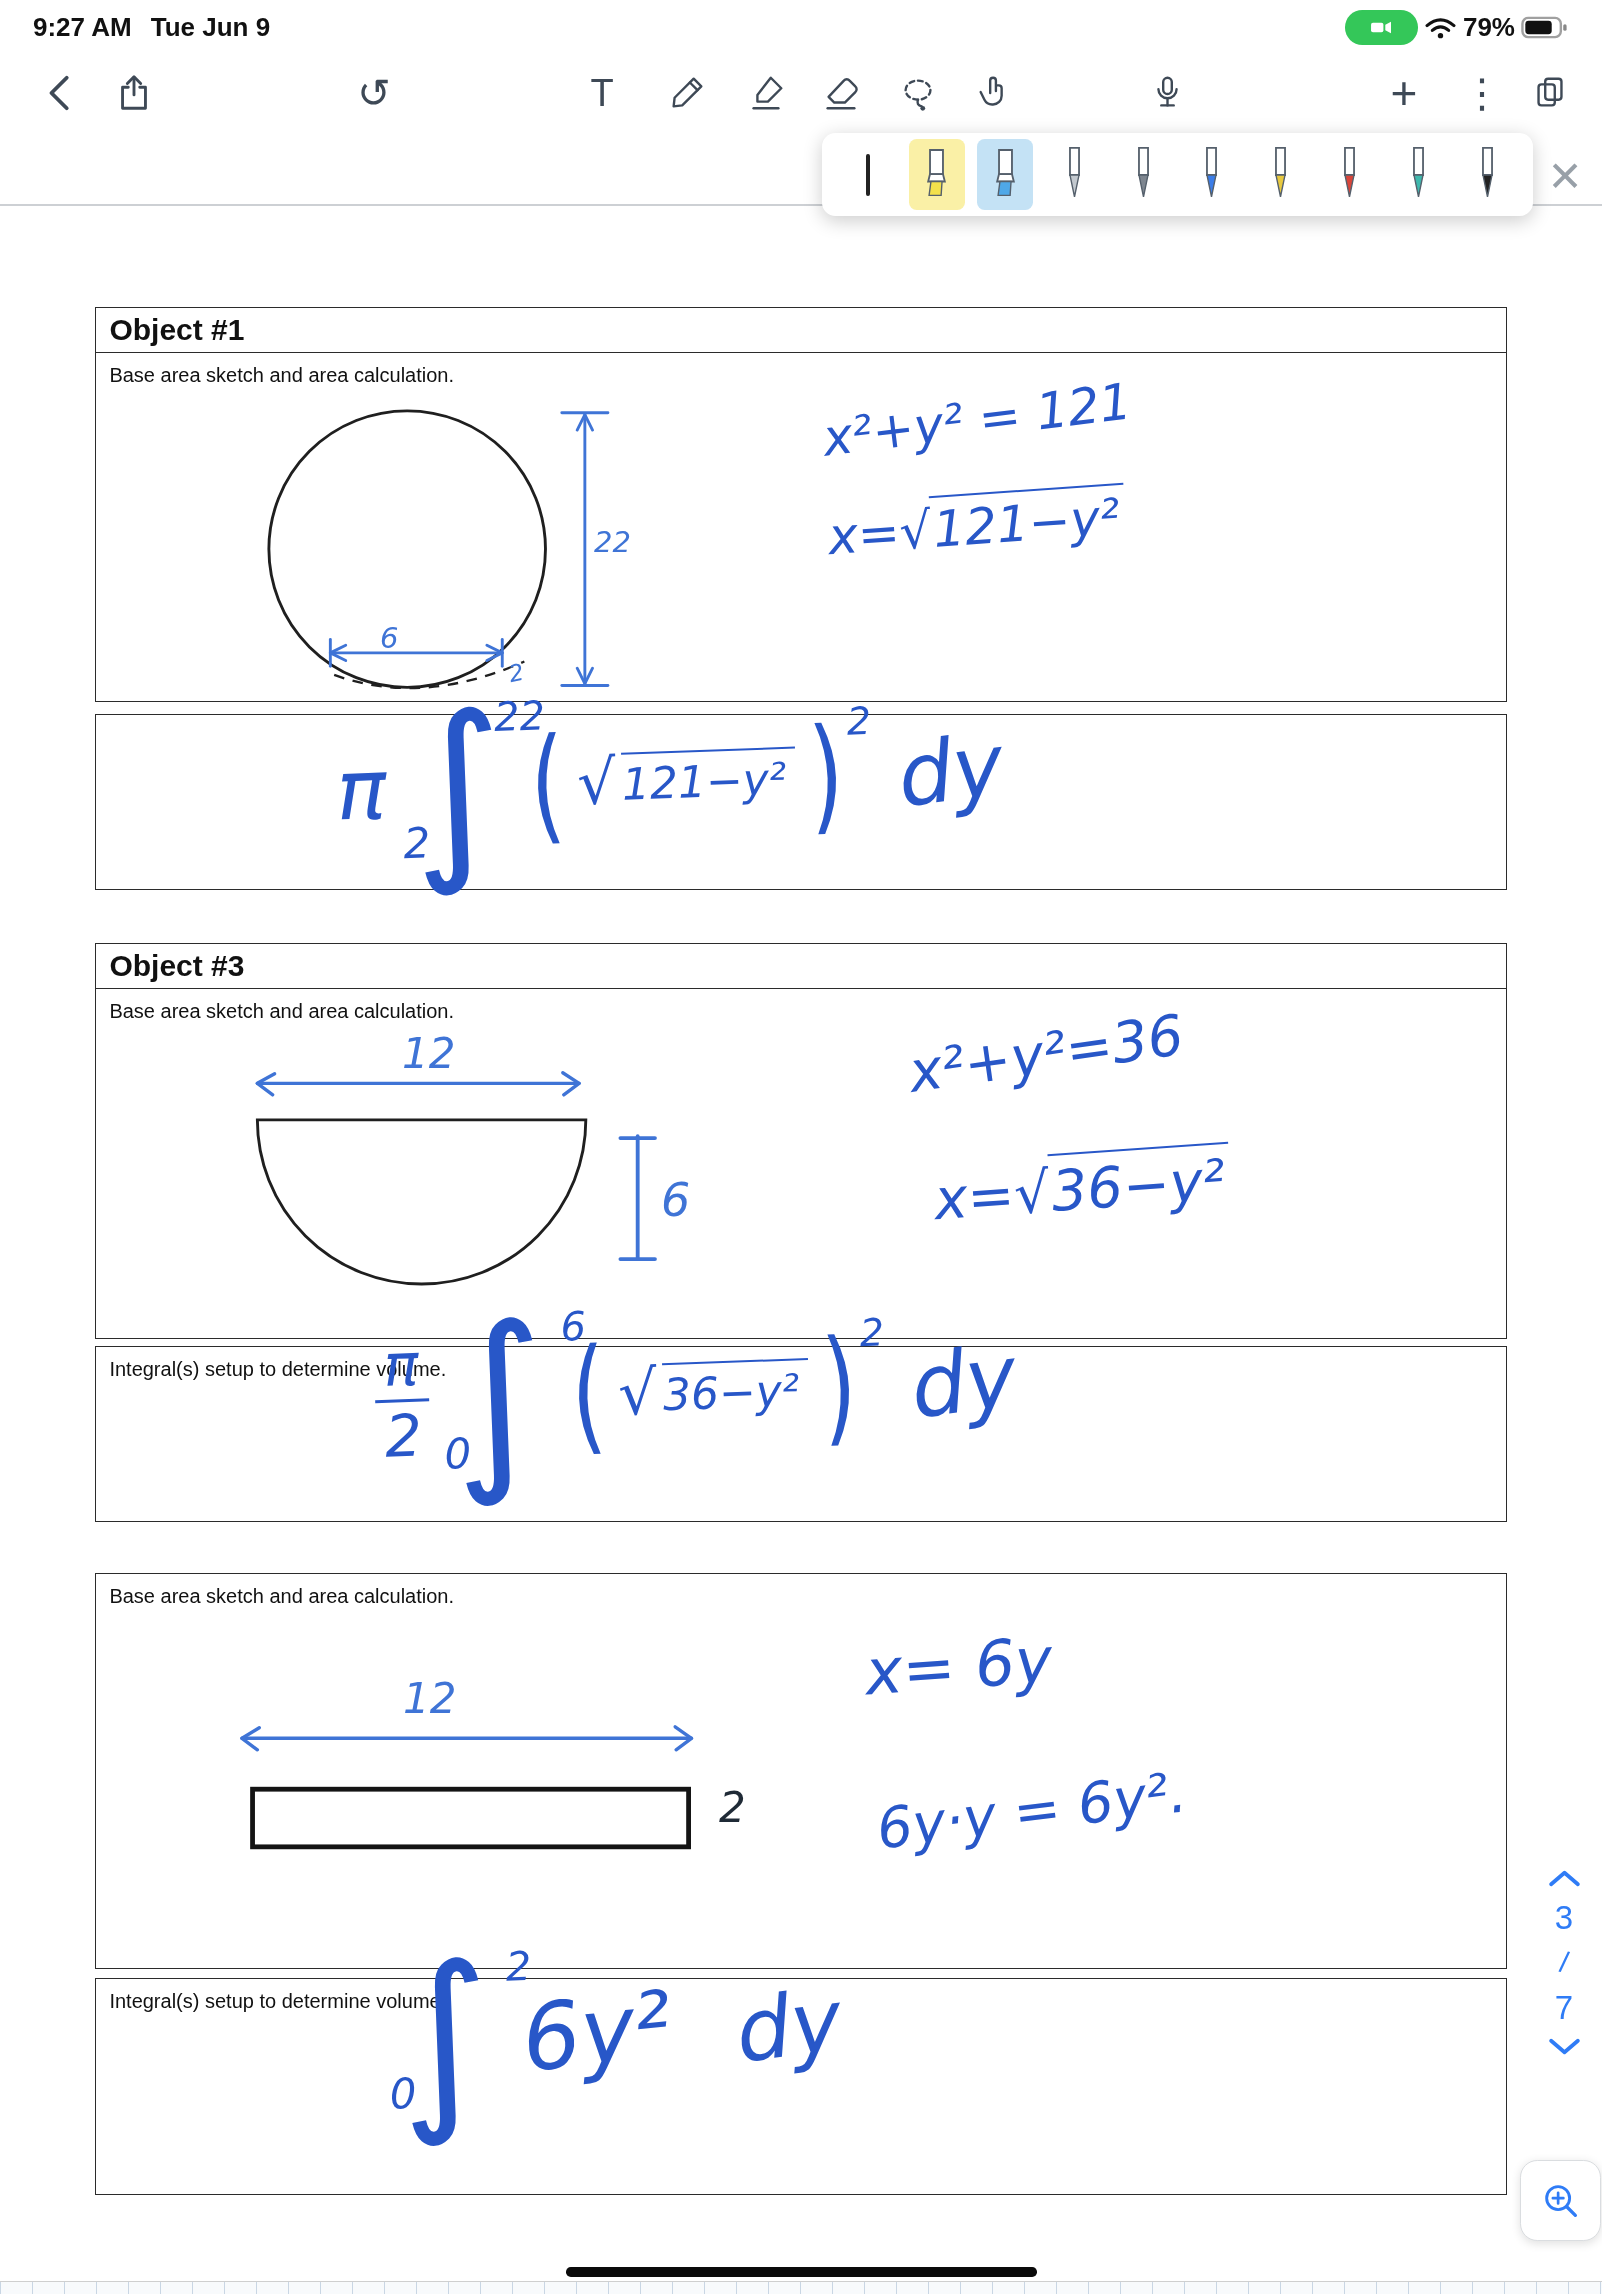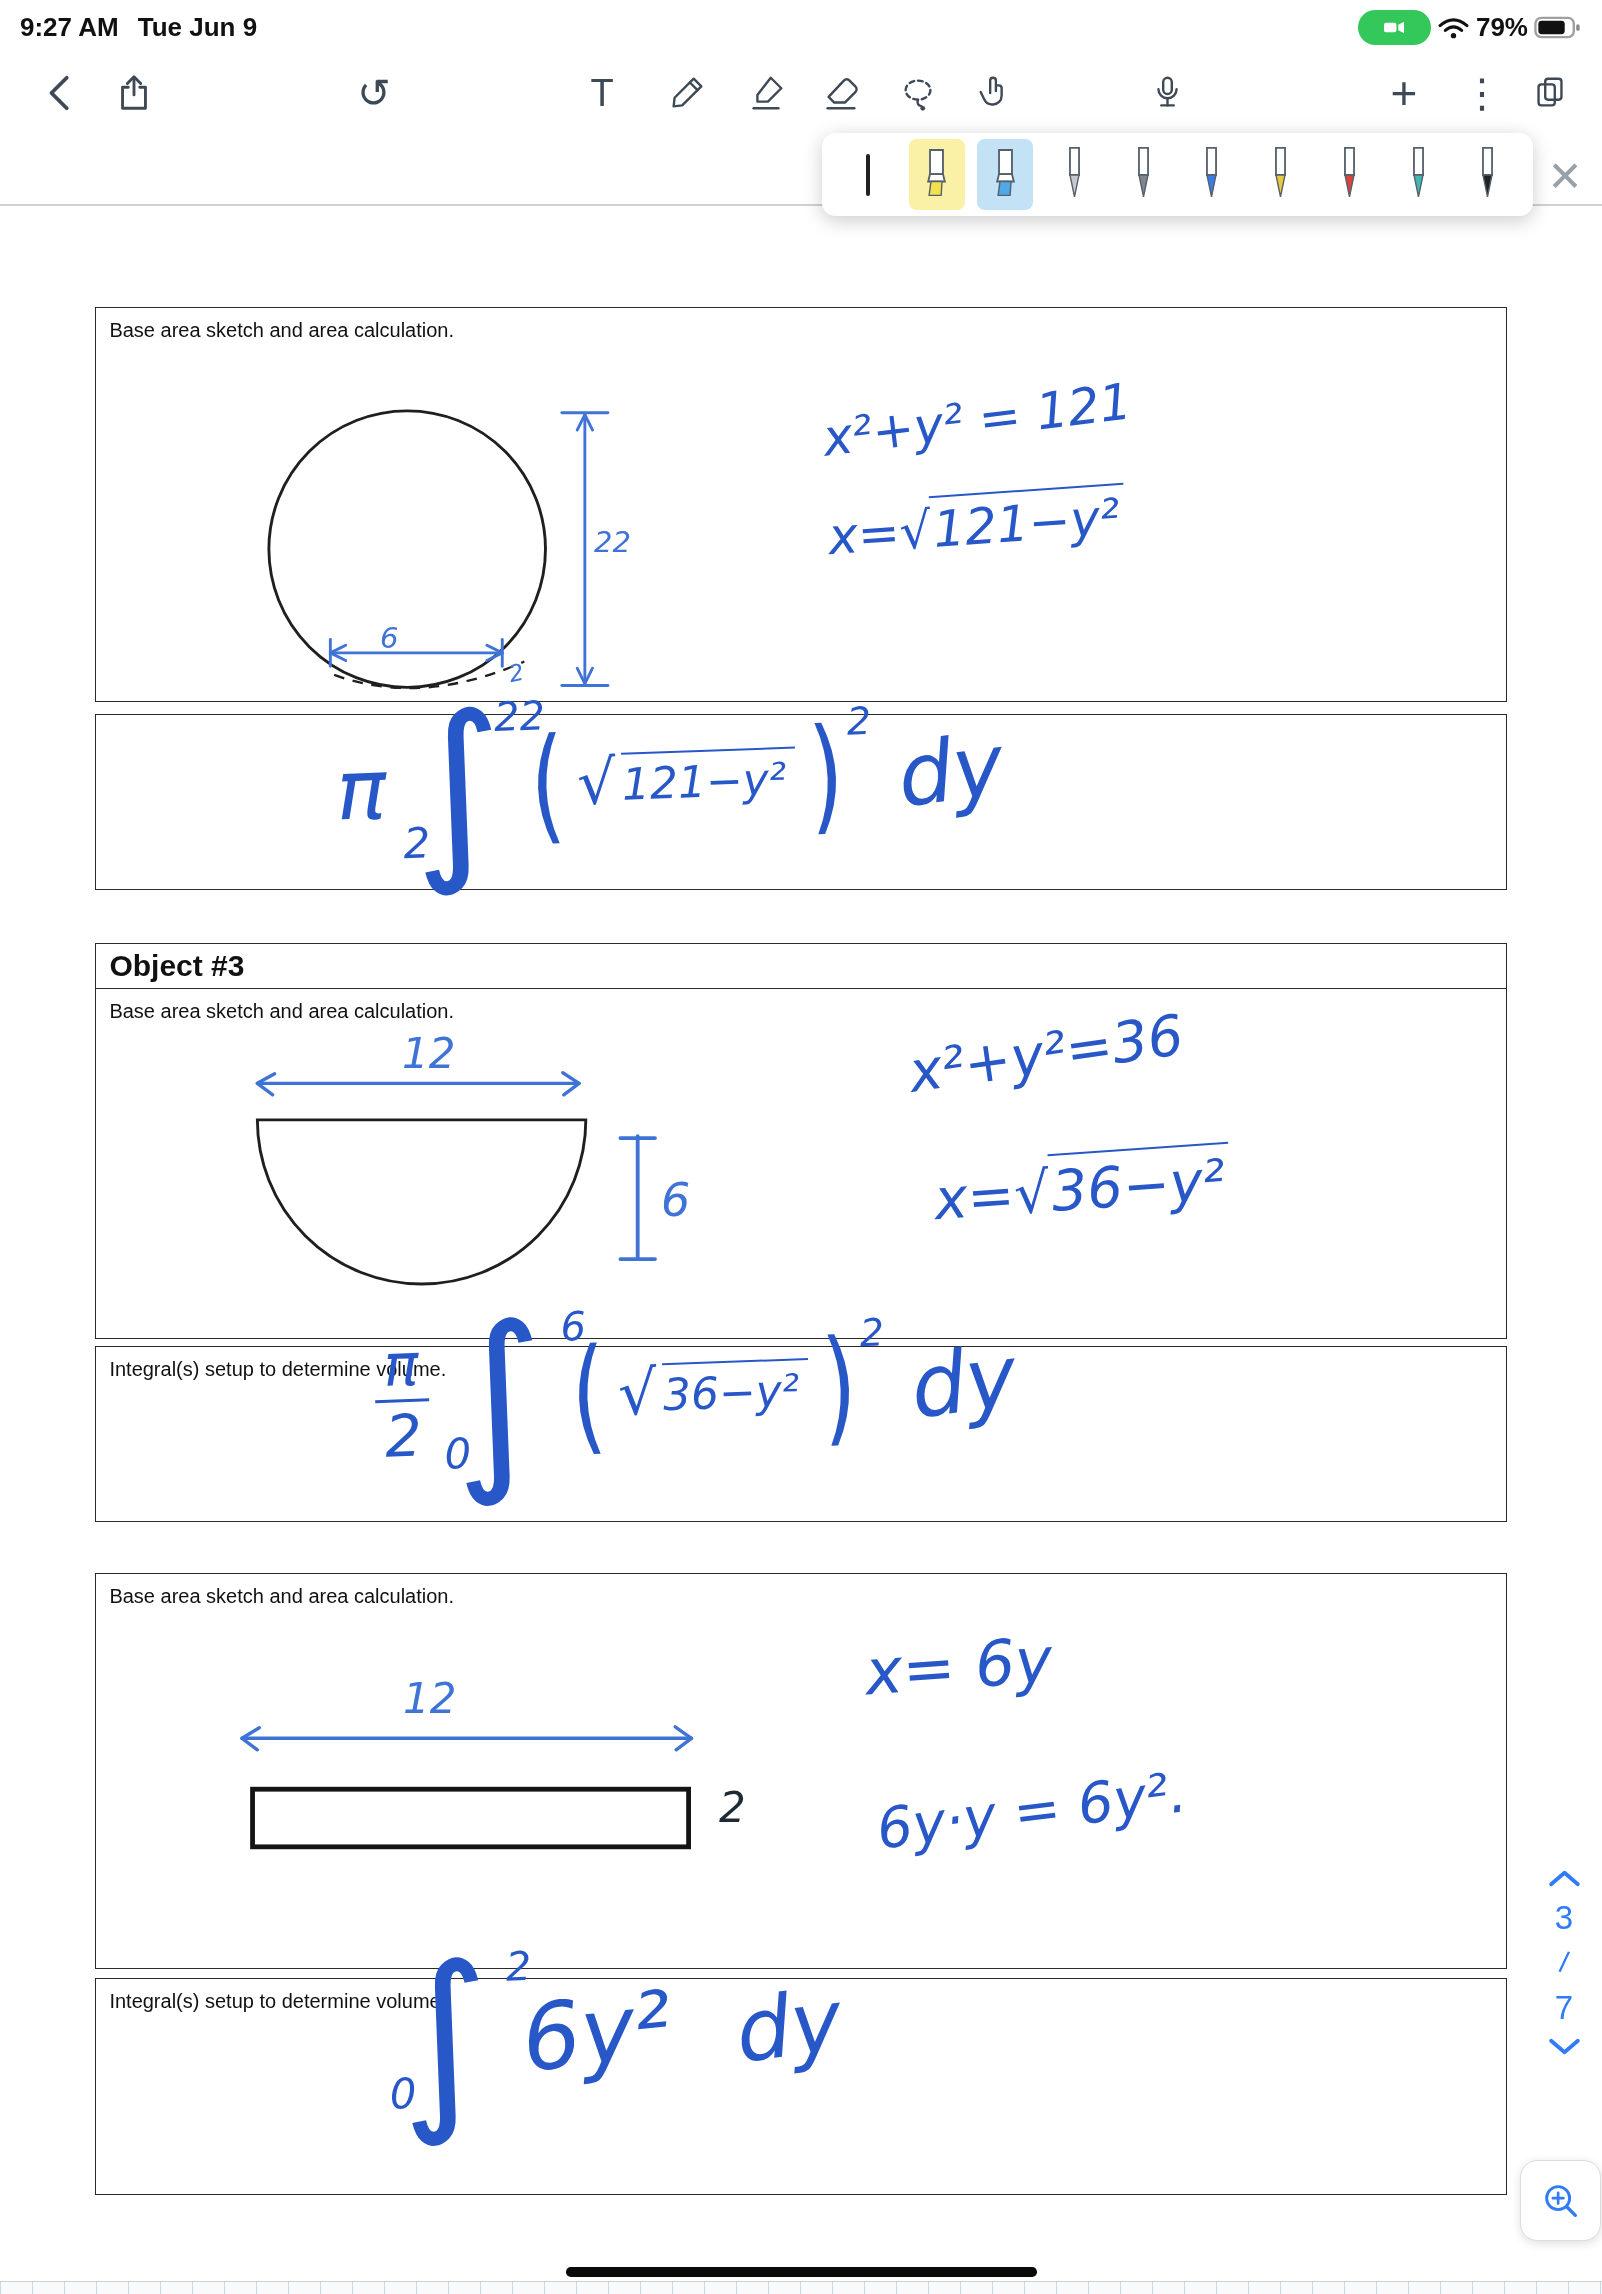--- a/index.html
+++ b/index.html
@@ -1,21 +1,21 @@
 <!DOCTYPE html>
 <html><head>
 <meta charset="utf-8">
 <style>
   html,body{margin:0;padding:0;background:#e8e8e8;}
   .screen{position:relative;width:1602px;height:2294px;background:#ffffff;overflow:hidden;
           font-family:"Liberation Sans",sans-serif;color:#111;}
 
   
   .status-bar{position:absolute;left:0;top:0;width:100%;height:54px;display:flex;
-              justify-content:space-between;align-items:center;padding:0 20px;box-sizing:border-box;}
+              justify-content:space-between;align-items:center;padding:0 33px;box-sizing:border-box;}
   .sb-left{display:flex;gap:19px;font-size:26px;font-weight:600;}
   .sb-right{display:flex;align-items:center;gap:6px;font-size:26px;font-weight:600;}
   .cam-pill{width:73px;height:35px;border-radius:17.3px;background:#34c759;display:flex;
             align-items:center;justify-content:center;}
 
   
   .toolbar{position:absolute;left:0;top:54px;width:100%;height:144px;}
   .icon-btn{position:absolute;top:13.4px;width:52px;height:52px;display:flex;align-items:center;
             justify-content:center;color:#3e4956;}
   .icon-btn svg{stroke:currentColor;fill:none;stroke-linecap:round;stroke-linejoin:round;}
@@ -241,20 +241,21 @@
         <path d="M12 2 H22 V32 H12 Z" fill="#fff" stroke="#55606c" stroke-width="2"></path>
         <polygon points="12,32 22,32 17,56" fill="#222222" stroke="#55606c" stroke-width="1.5"></polygon>
       </svg>
     </div>
   </div>
   <div class="close-x">
     <span>✕</span>
   </div>
 
   <div class="box" style="left:95px;top:307px;width:1412px;height:395px;">
+    <div class="box-title">Object #1</div>
     <div class="box-label">Base area sketch and area calculation.</div>
     <div class="layer">
       <svg width="1408" height="391" viewBox="0 0 1466 407">
         <circle cx="324" cy="251" r="144" stroke="#1f1f1f" stroke-width="3" fill="none"></circle>
         <path d="M248 382 Q340 415 446 368" stroke="#1f1f1f" stroke-width="2.5" fill="none" stroke-dasharray="11 9"></path>
         <g stroke="#3f74d6" stroke-width="3" fill="none" stroke-linecap="round">
           <path d="M509 111 V391"></path>
             <path d="M485 109 H533"></path>
             <path d="M485 393 H533"></path>
           <path d="M509 111 L501 127 M509 111 L517 127"></path>

